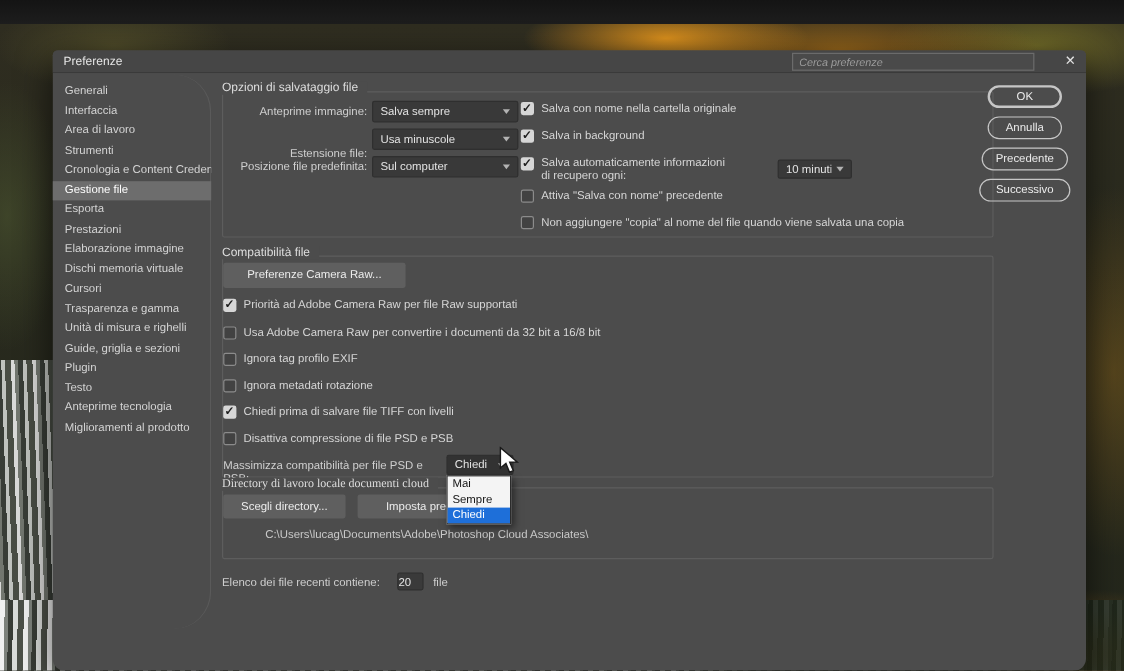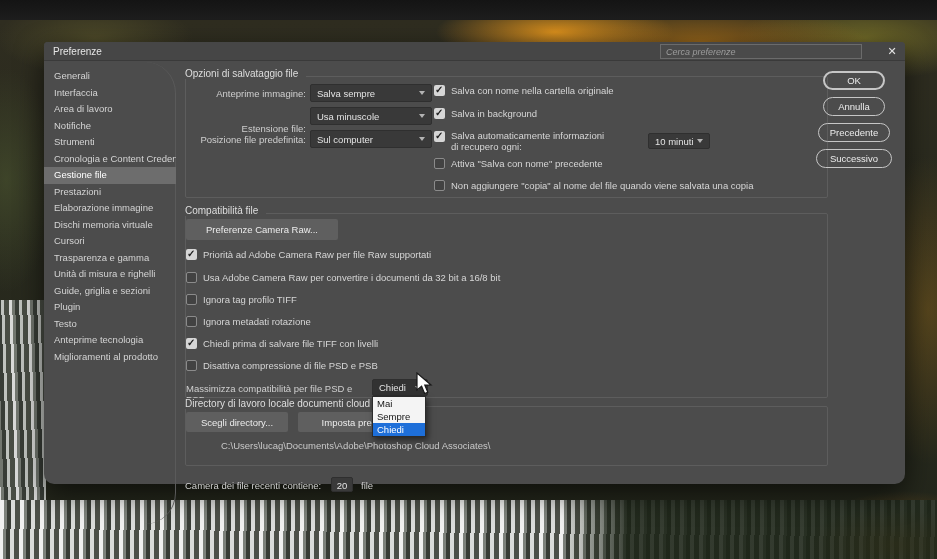--- a/index.html
+++ b/index.html
@@ -29,21 +29,21 @@
   .waterfall { position:absolute; left:0; top:500px; width:937px; height:59px;
     background:
       linear-gradient(90deg, rgba(0,0,0,0) 0 60%, rgba(28,36,23,.88) 67% 100%),
       radial-gradient(ellipse 120px 50px at 895px 45px, rgba(185,120,30,.6), transparent 75%),
       repeating-linear-gradient(91deg, rgba(250,250,250,.95) 0 4px, rgba(185,190,185,.55) 4px 7px, rgba(58,62,56,.75) 7px 11px, rgba(236,238,236,.9) 11px 15px, rgba(92,96,88,.6) 15px 20px),
       #343830;
     filter:blur(.3px);
   }
 
   
-  .dialog { position:absolute; left:44px; top:42px; width:861px; height:442px;
+  .dialog { position:absolute; left:44px; top:42px; width:861px; height:517px;
     background:#4c4c4c; border-radius:4px 4px 10px 10px;
     box-shadow:0 10px 28px rgba(0,0,0,.6); color:#d9d9d9; font-size:9.5px;padding-left:20px; }
   .titlebar { position:absolute; left:0; top:0; width:100%; height:19px;
     background:#464646; border-bottom:1px solid #3a3a3a; border-radius:4px 4px 0 0; }
   .titlebar .title { position:absolute; left:9px; top:4px; font-size:10px; color:#e6e6e6; }
   .search { position:absolute; left:616px; top:2px; width:202px; height:15px;
     background:#4a4a4a; border:1px solid #6b6b6b; color:#d9d9d9; font-size:9px;
     font-family:"Liberation Sans", sans-serif; padding:0 5px; font-style:italic; }
   .search::placeholder { color:#9c9c9c; font-style:italic; }
   .close { position:absolute; left:840px; top:2px; width:16px; height:15px; text-align:center;
@@ -90,21 +90,21 @@
   .pill.primary { border-width:2px; }
 
   
   .menu { position:absolute; left:328px; top:354px; width:54px; background:#f4f4f4;
     border:1px solid #2b2b2b; box-shadow:2px 3px 6px rgba(0,0,0,.5); z-index:5; }
   .menu-item { height:13px; line-height:13px; padding-left:4px; color:#141414; font-size:9.5px; cursor:pointer; }
   .menu-item.sel { background:#1e6fd9; color:#fff; }
 
   .path-text { position:absolute; color:#c9c9c9;margin-left:35px; }
   .num-box { position:absolute; width:22px; height:15px; background:#3a3a3a; border:1px solid #2f2f2f;
-    border-radius:2px; color:#e3e3e3; text-align:center; line-height:15px; cursor:text; }
+    border-radius:2px; color:#e3e3e3; line-height:15px; cursor:text; }
 
   .cursor { position:absolute; z-index:9; }
 </style>
 </head>
 <body>
 
 <div class="stage">
   <div class="topbar"></div>
   <div class="photo"></div>
   <div class="left-falls"></div>
@@ -116,24 +116,24 @@
       <span class="title">Preferenze</span>
       <input class="search" placeholder="Cerca preferenze" style="">
       <div class="close">✕</div>
     </div>
 
     <div class="sidebar">
       <div class="side-list">
         <div class="side-item">Generali</div>
         <div class="side-item">Interfaccia</div>
         <div class="side-item">Area di lavoro</div>
-        <div class="side-item">Notifiche</div>
         <div class="side-item">Strumenti</div>
         <div class="side-item">Cronologia e Content Credentials</div>
         <div class="side-item selected">Gestione file</div>
+        <div class="side-item">Esporta</div>
         <div class="side-item">Prestazioni</div>
         <div class="side-item">Elaborazione immagine</div>
         <div class="side-item">Dischi memoria virtuale</div>
         <div class="side-item">Cursori</div>
         <div class="side-item">Trasparenza e gamma</div>
         <div class="side-item">Unità di misura e righelli</div>
         <div class="side-item">Guide, griglia e sezioni</div>
         <div class="side-item">Plugin</div>
         <div class="side-item">Testo</div>
         <div class="side-item">Anteprime tecnologia</div>
@@ -195,21 +195,21 @@
     <div class="cbrow" style="left:142px; top:207px;">
       <span class="cb on"></span>
       <span class="cbl">Priorità ad Adobe Camera Raw per file Raw supportati</span>
     </div>
     <div class="cbrow" style="left:142px; top:230px;">
       <span class="cb off"></span>
       <span class="cbl">Usa Adobe Camera Raw per convertire i documenti da 32 bit a 16/8 bit</span>
     </div>
     <div class="cbrow" style="left:142px; top:252px;">
       <span class="cb off"></span>
-      <span class="cbl">Ignora tag profilo TIFF</span>
+      <span class="cbl">Ignora tag profilo EXIF</span>
     </div>
     <div class="cbrow" style="left:142px; top:274px;">
       <span class="cb off"></span>
       <span class="cbl">Ignora metadati rotazione</span>
     </div>
     <div class="cbrow" style="left:142px; top:296px;">
       <span class="cb on"></span>
       <span class="cbl">Chiedi prima di salvare file TIFF con livelli</span>
     </div>
     <div class="cbrow" style="left:142px; top:318px;">
@@ -223,27 +223,27 @@
       <span class="chev"></span>
     </div>
 
     <div class="menu">
       <div class="menu-item">Mai</div>
       <div class="menu-item">Sempre</div>
       <div class="menu-item sel">Chiedi</div>
     </div>
 
     <div class="group" style="left:141px; top:364px; width:643px; height:60px;"></div>
-    <div class="group-title" style="left:141px; top:356px;">Directory di lavoro locale documenti cloud</div>
+    <div class="group-title" style="left:141px; top:356px;font-family:Liberation Serif, serif;">Directory di lavoro locale documenti cloud</div>
 
     <button class="btn" style="left:142px; top:370px; width:102px; height:20px;">Scegli directory...</button>
     <button class="btn" style="left:254px; top:370px; width:128px; height:20px;">Imposta predefinito</button>
     <div class="path-text" style="left:142px; top:398px;">C:\Users\lucag\Documents\Adobe\Photoshop Cloud Associates\</div>
 
-    <div class="row-label" style="left:141px; top:438px; text-align:left;">Camera dei file recenti contiene:</div>
+    <div class="row-label" style="left:141px; top:438px; text-align:left;">Elenco dei file recenti contiene:</div>
     <div class="num-box" style="left:287px; top:435px;">20</div>
     <div class="row-label" style="left:317px; top:438px; text-align:left;">file</div>
 
     <button class="pill primary" style="left:779px; top:29px; width:62px; height:19px;">OK</button>
     <button class="pill" style="left:779px; top:55px; width:62px; height:19px;">Annulla</button>
     <button class="pill" style="left:774px; top:81px; width:72px; height:19px;">Precedente</button>
     <button class="pill" style="left:772px; top:107px; width:76px; height:19px;">Successivo</button>
 
     <svg class="cursor" style="left:371px; top:330px;" width="22" height="24" viewBox="0 0 22 24">
       <path d="M2,1 L2,18 L6.6,14.2 L9.6,21.5 L12.8,20.2 L9.8,13.1 L16,13 Z" fill="#ffffff" stroke="#1a1a1a" stroke-width="1.2"></path>

